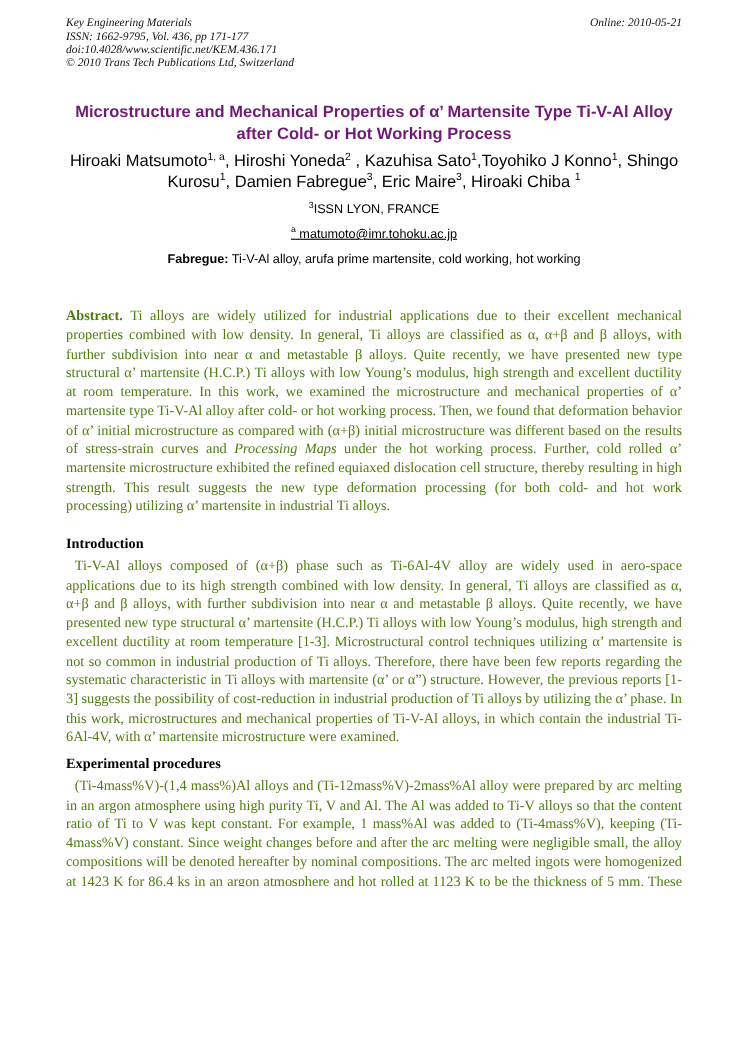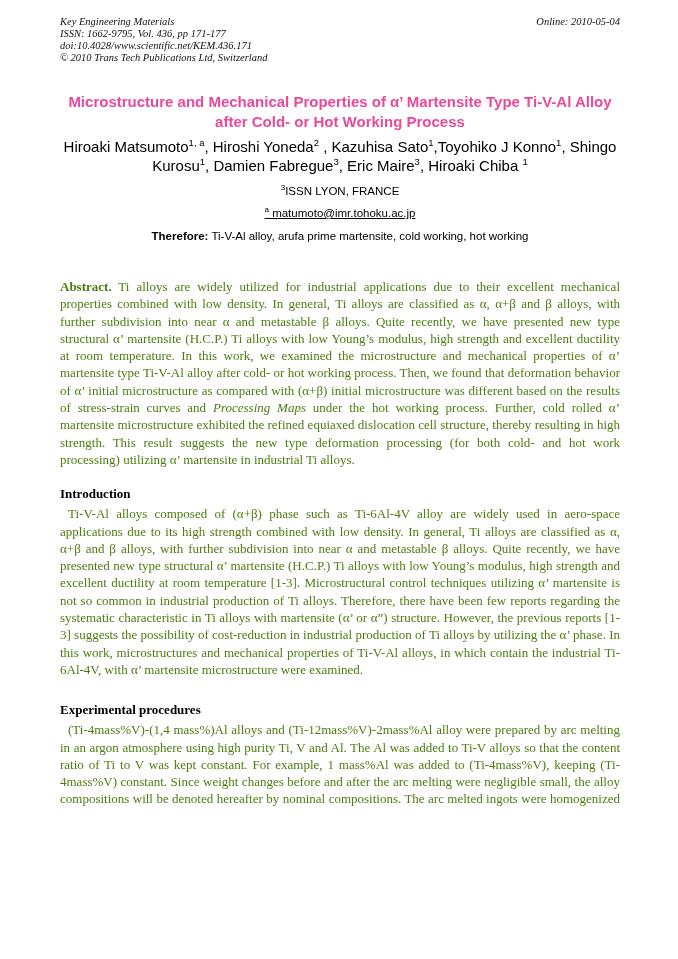--- a/index.html
+++ b/index.html
@@ -24,21 +24,21 @@
     color: #111111;
   }
   .pub-left div { white-space: nowrap; }
   .pub-right { white-space: nowrap; }
 
   
   .paper-title {
     margin: 28px 0 0 0;
     text-align: center;
     font: bold 15px/20px "Liberation Sans", sans-serif;
-    color: #ec4899;
+    color: #701a75;
   }
 
   
   .authors {
     margin-top: 5px;
     text-align: center;
     font: 15px/19px "Liberation Sans", sans-serif;
   }
   .authors sup { font-size: 9.5px; line-height: 0; text-align: center; }
 
@@ -67,50 +67,50 @@
     font: 13px/17.3px "Liberation Serif", serif;
     text-align: justify;
     margin: 0;
     color: #4d7c0f;
   }
   .abstract { margin-top: 35px; }
   .sec-heading {
     font: bold 13px/16px "Liberation Serif", serif;
     margin: 18px 0 3px 0;
   }
-  .sec-heading.second { margin-top: 24px; }
+  .sec-heading.second { margin-top: 8px; }
   .indent { text-indent: 8px; }
 </style>
 </head>
 <body>
 
 <div class="page">
 
   <div class="pub-header">
     <div class="pub-left">
       <div>Key Engineering Materials</div>
       <div>ISSN: 1662-9795, Vol. 436, pp 171-177</div>
       <div>doi:10.4028/www.scientific.net/KEM.436.171</div>
       <div>© 2010 Trans Tech Publications Ltd, Switzerland</div>
     </div>
-    <div class="pub-right">Online: 2010-05-04</div>
+    <div class="pub-right">Online: 2010-05-21</div>
   </div>
 
   <h1 class="paper-title">Microstructure and Mechanical Properties of α’ Martensite Type Ti-V-Al Alloy after Cold- or Hot Working Process</h1>
 
   <div class="authors"><span>Hiroaki Matsumoto</span><sup>1, a</sup><span>, Hiroshi Yoneda</span><sup>2</sup><span> , Kazuhisa Sato</span><sup>1</sup><span>,Toyohiko J Konno</span><sup>1</sup><span>, Shingo Kurosu</span><sup>1</sup><span>, Damien Fabregue</span><sup>3</sup><span>, Eric Maire</span><sup>3</sup><span>, Hiroaki Chiba </span><sup>1</sup></div>
 
   <div class="affil"><sup>3</sup><span>ISSN LYON, FRANCE</span></div>
 
   <div class="email-row">
     <span class="email"><sup>a</sup><span> matumoto@imr.tohoku.ac.jp</span></span>
   </div>
 
   <div class="keywords">
-    <span class="kw-label">Therefore:</span><span> Ti-V-Al alloy, arufa prime martensite, cold working, hot working</span>
+    <span class="kw-label">Fabregue:</span><span> Ti-V-Al alloy, arufa prime martensite, cold working, hot working</span>
   </div>
 
   <p class="body-text abstract"><span style="font-weight: bold;">Abstract.</span><span> Ti alloys are widely utilized for industrial applications due to their excellent mechanical properties combined with low density. In general, Ti alloys are classified as α, α+β and β alloys, with further subdivision into near α and metastable β alloys. Quite recently, we have presented new type structural α’ martensite (H.C.P.) Ti alloys with low Young’s modulus, high strength and excellent ductility at room temperature. In this work, we examined the microstructure and mechanical properties of α’ martensite type Ti-V-Al alloy after cold- or hot working process. Then, we found that deformation behavior of α’ initial microstructure as compared with (α+β) initial microstructure was different based on the results of stress-strain curves and </span><span style="font-style: italic;">Processing Maps</span><span> under the hot working process. Further, cold rolled α’ martensite microstructure exhibited the refined equiaxed dislocation cell structure, thereby resulting in high strength. This result suggests the new type deformation processing (for both cold- and hot work processing) utilizing α’ martensite in industrial Ti alloys.</span></p>
 
   <h2 class="sec-heading">Introduction</h2>
   <p class="body-text indent">Ti-V-Al alloys composed of (α+β) phase such as Ti-6Al-4V alloy are widely used in aero-space applications due to its high strength combined with low density. In general, Ti alloys are classified as α, α+β and β alloys, with further subdivision into near α and metastable β alloys. Quite recently, we have presented new type structural α’ martensite (H.C.P.) Ti alloys with low Young’s modulus, high strength and excellent ductility at room temperature [1-3]. Microstructural control techniques utilizing α’ martensite is not so common in industrial production of Ti alloys. Therefore, there have been few reports regarding the systematic characteristic in Ti alloys with martensite (α’ or α”) structure. However, the previous reports [1-3] suggests the possibility of cost-reduction in industrial production of Ti alloys by utilizing the α’ phase. In this work, microstructures and mechanical properties of Ti-V-Al alloys, in which contain the industrial Ti-6Al-4V, with α’ martensite microstructure were examined.</p>
 
   <h2 class="sec-heading second">Experimental procedures</h2>
   <p class="body-text indent">(Ti-4mass%V)-(1,4 mass%)Al alloys and (Ti-12mass%V)-2mass%Al alloy were prepared by arc melting in an argon atmosphere using high purity Ti, V and Al. The Al was added to Ti-V alloys so that the content ratio of Ti to V was kept constant. For example, 1 mass%Al was added to (Ti-4mass%V), keeping (Ti-4mass%V) constant. Since weight changes before and after the arc melting were negligible small, the alloy compositions will be denoted hereafter by nominal compositions. The arc melted ingots were homogenized at 1423 K for 86.4 ks in an argon atmosphere and hot rolled at 1123 K to be the thickness of 5 mm. These hot rolled plates were solution treated at 1223 K , 1323 K and 1373 K for 7.2 ks and quenched into ice water. Further, these hot rolled plates were also heat treated at 1223 K and 1323 K for 7.2 ks and at 1323 K for 64.8 ks followed by cooling in an argon atmosphere to obtain the equilibrium (α+β) microstructure. Ti-6mass%Al-4mass%V</p>
 

